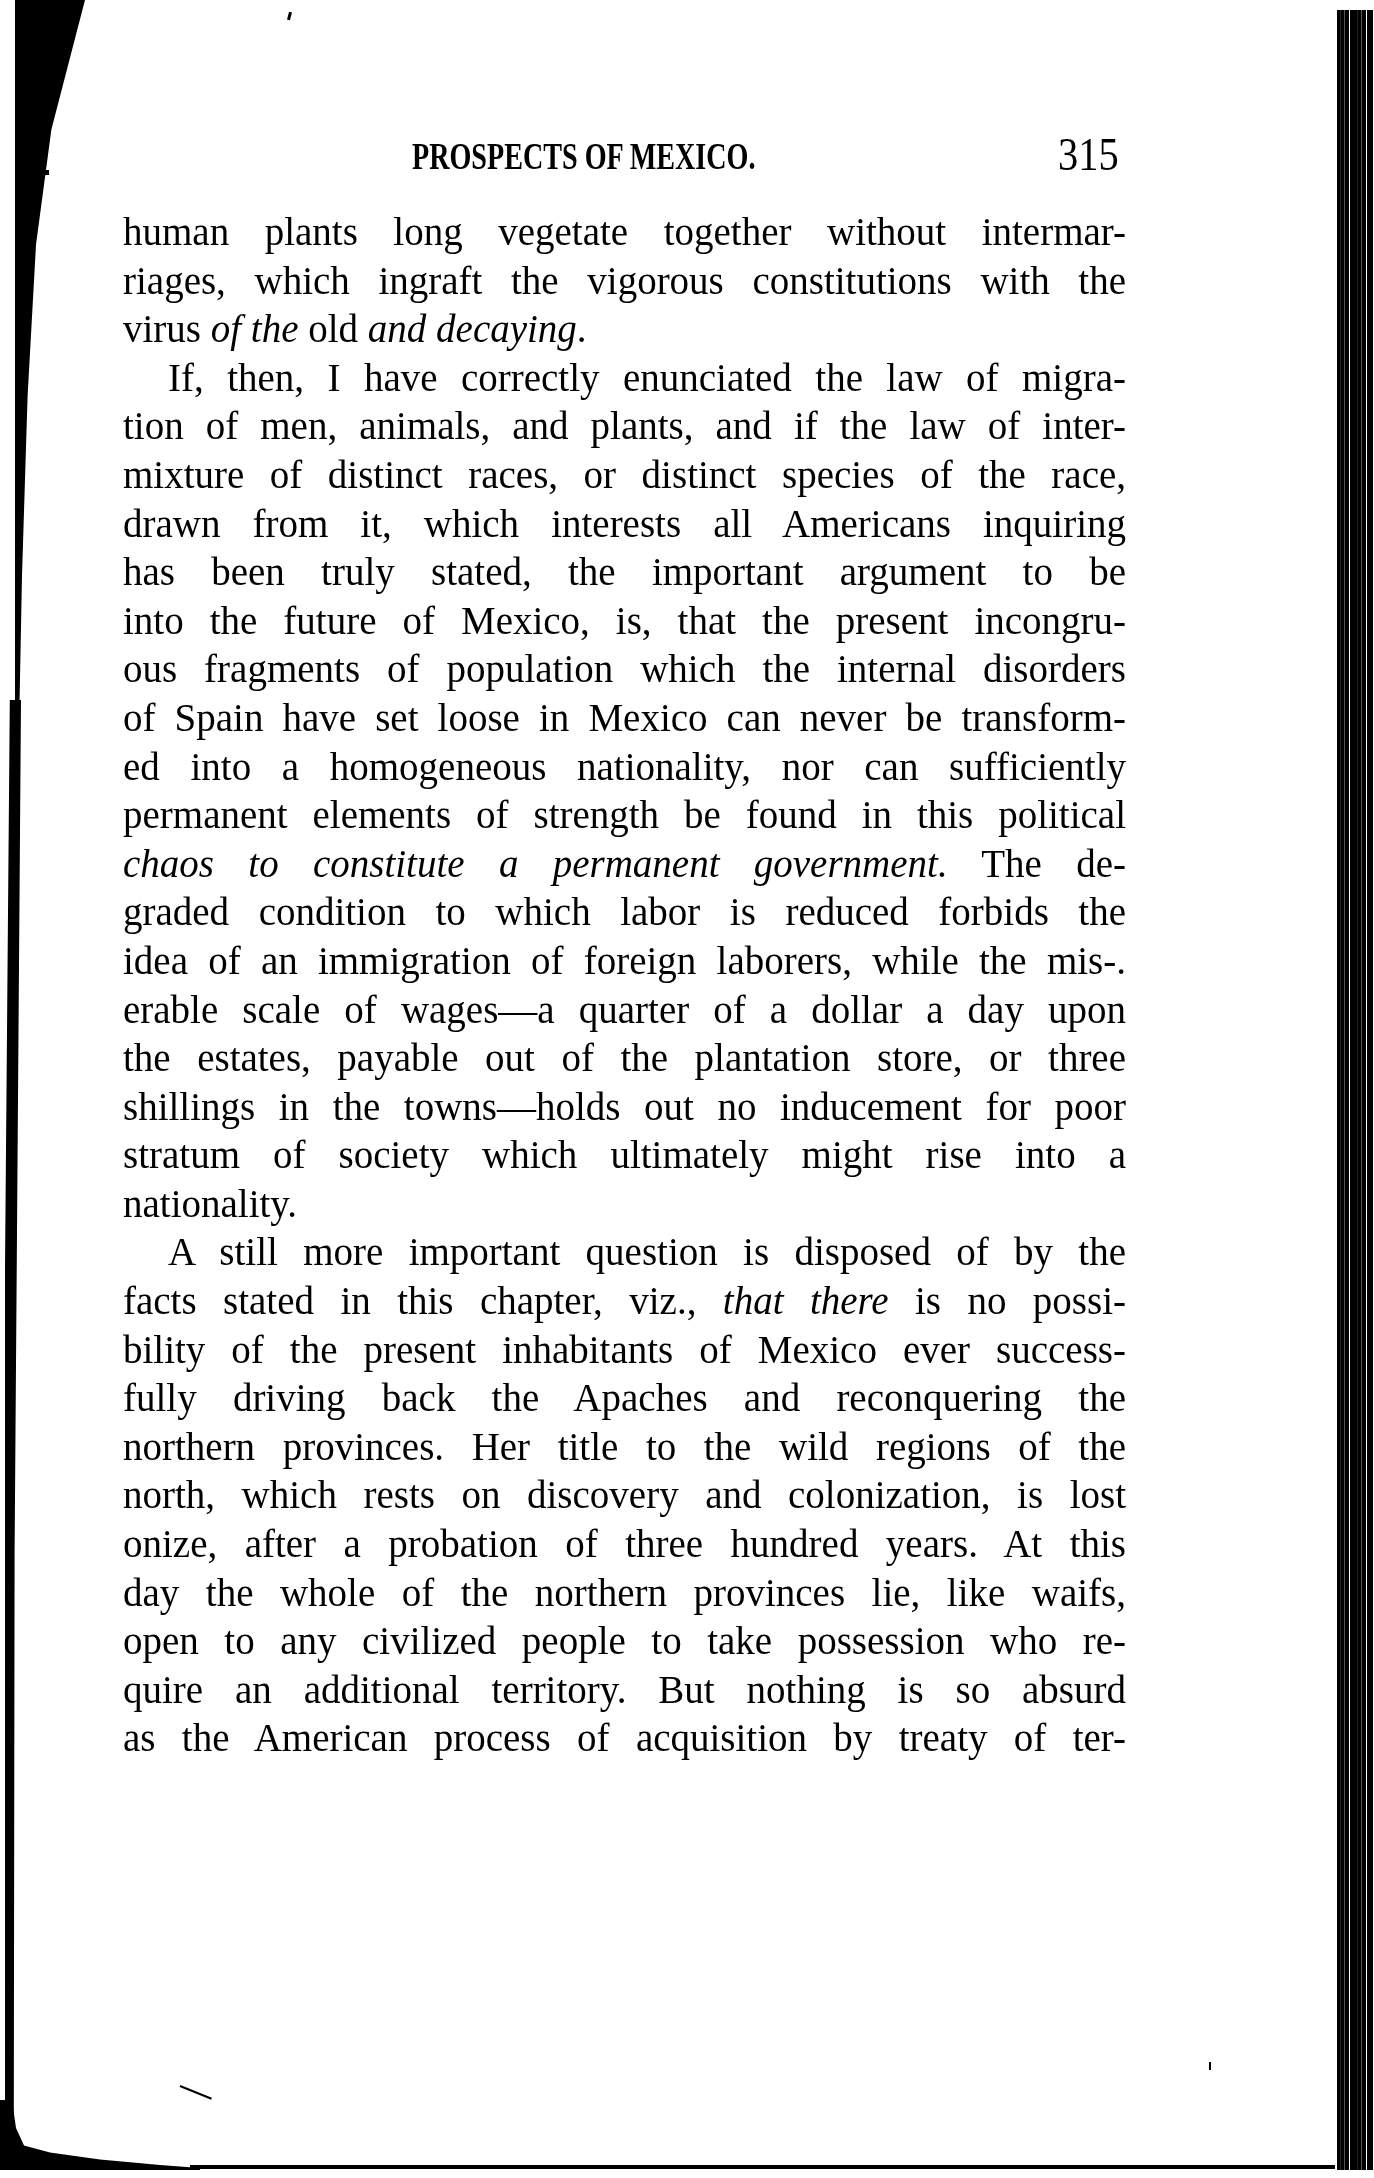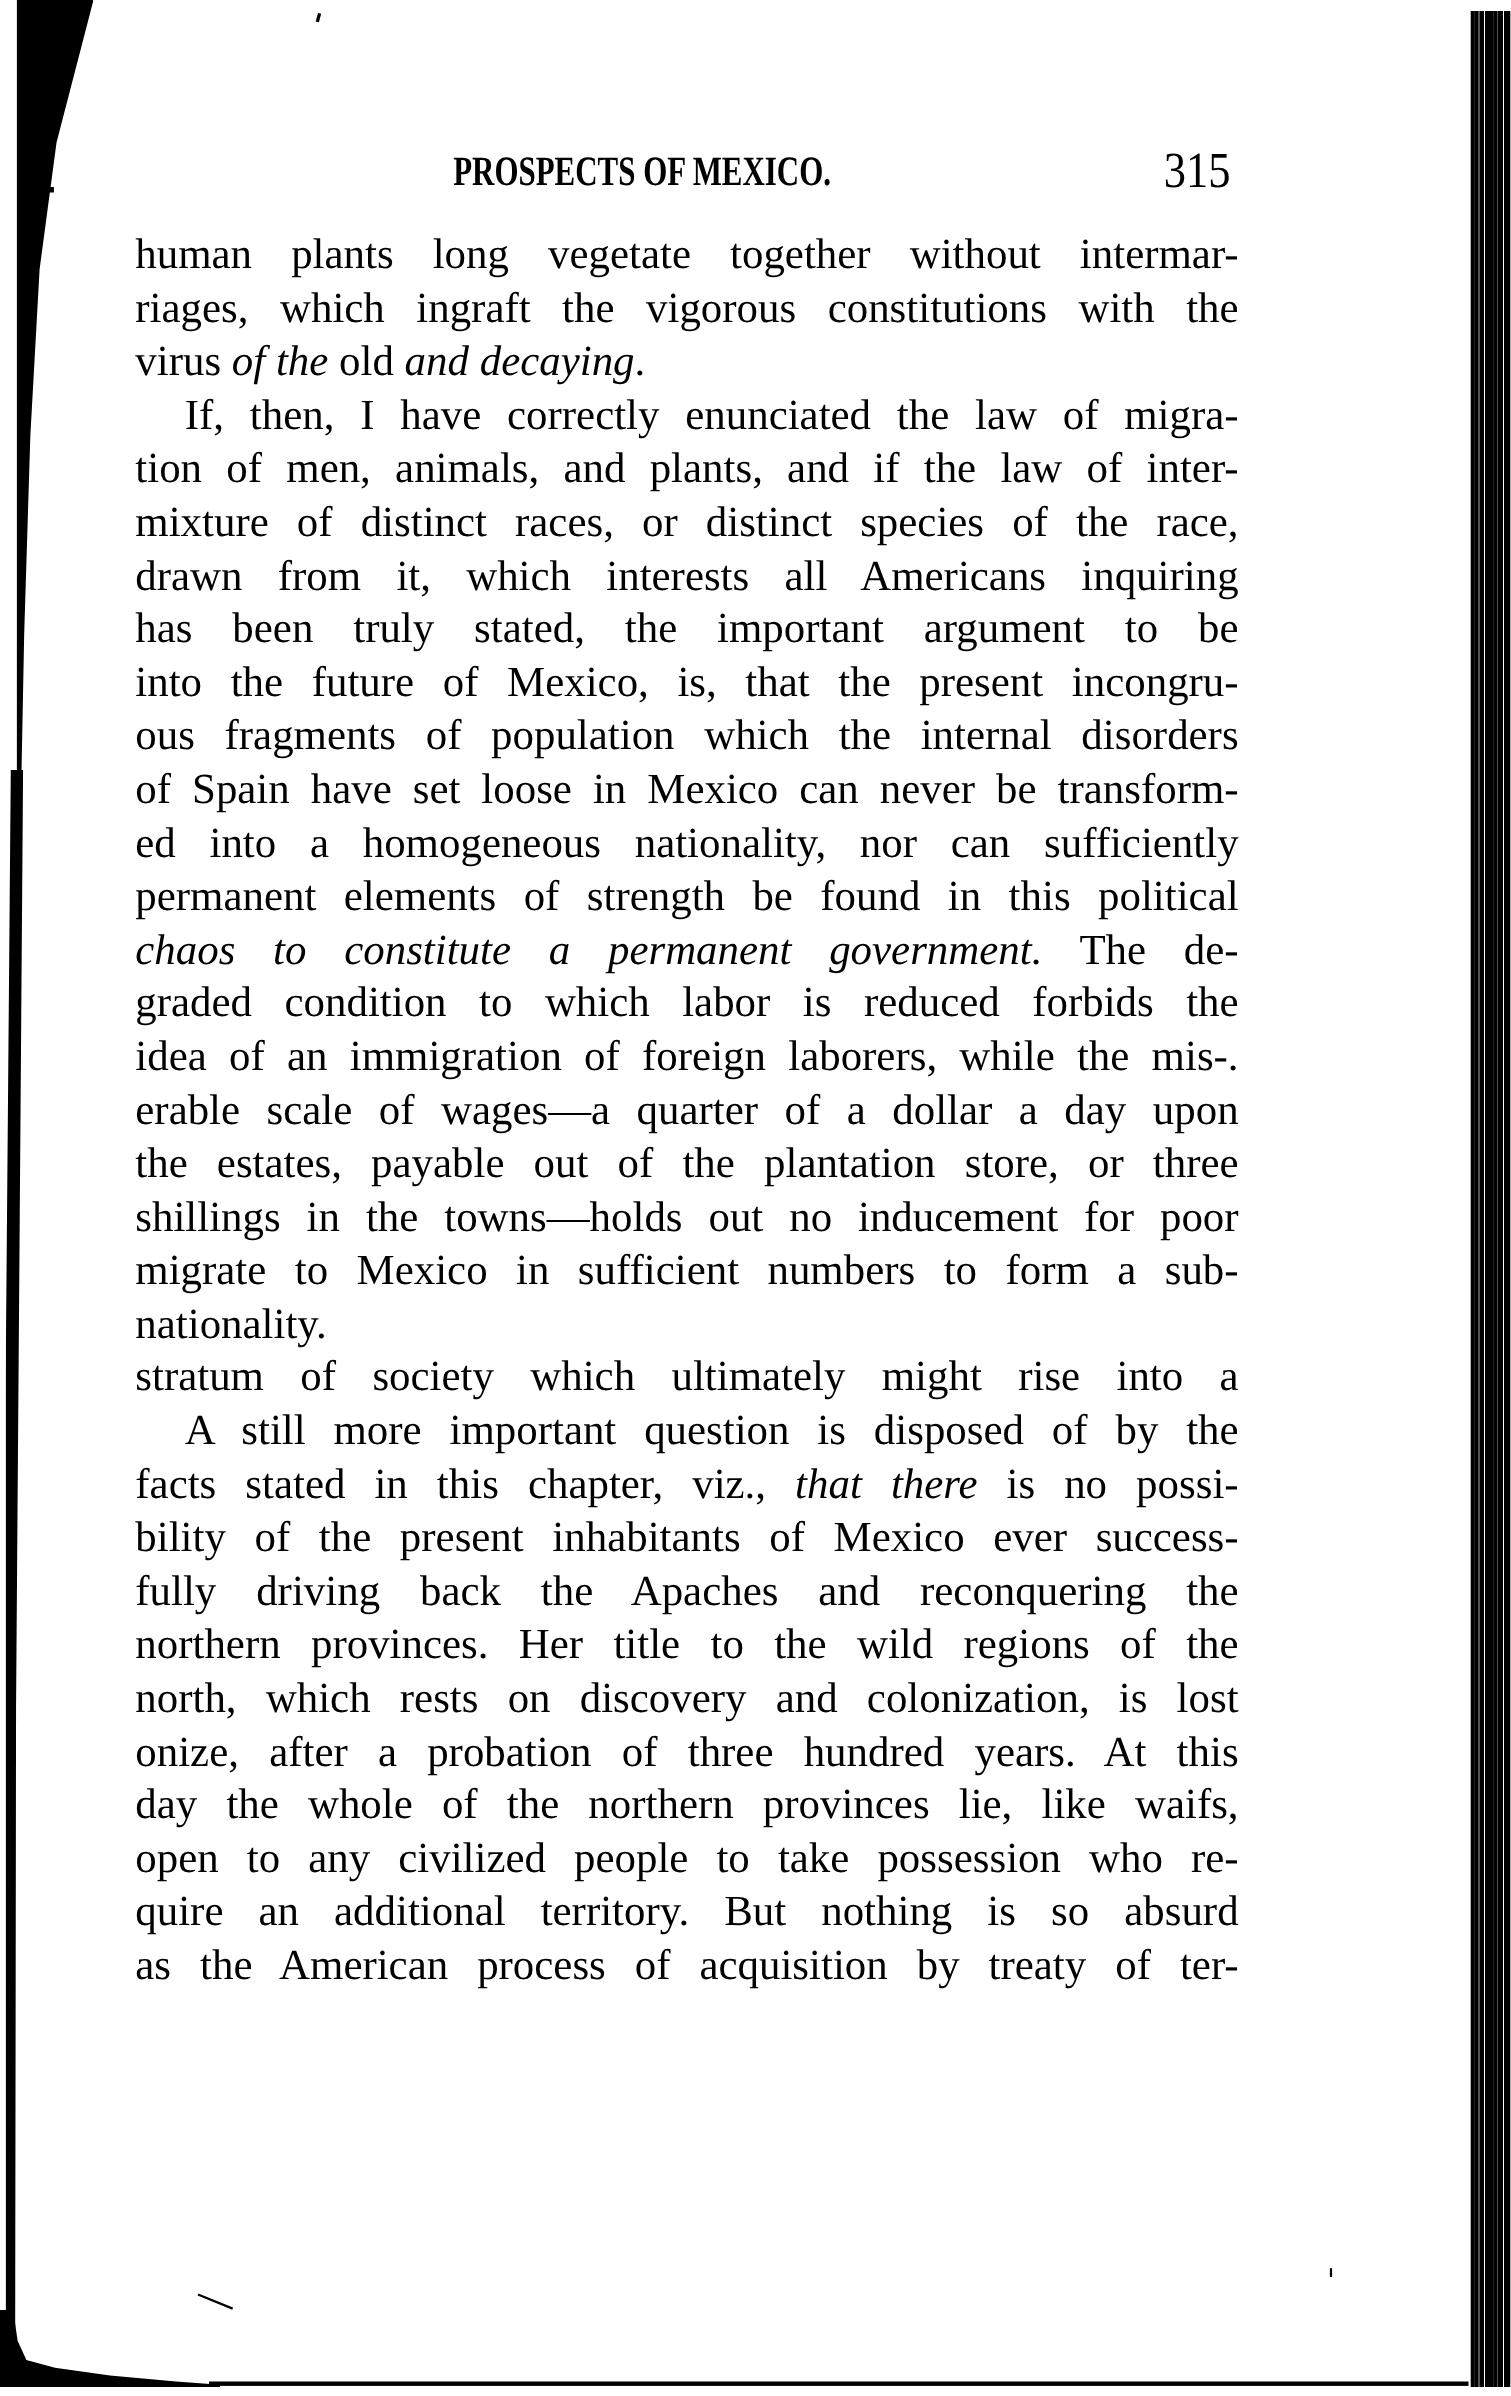--- a/index.html
+++ b/index.html
@@ -68,23 +68,22 @@
     <span class="line">ous fragments of population which the internal disorders</span>
     <span class="line">of Spain have set loose in Mexico can never be transform-</span>
     <span class="line">ed into a homogeneous nationality, nor can sufficiently</span>
     <span class="line">permanent elements of strength be found in this political</span>
     <span class="line"><span class="it">chaos to constitute a permanent government.</span><span>  The de-</span></span>
     <span class="line">graded condition to which labor is reduced forbids the</span>
     <span class="line">idea of an immigration of foreign laborers, while the mis-.</span>
     <span class="line">erable scale of wages—a quarter of a dollar a day upon</span>
     <span class="line">the estates, payable out of the plantation store, or three</span>
     <span class="line">shillings in the towns—holds out no inducement for poor</span>
-    <span class="line">migrate to Mexico in sufficient numbers to form a sub-</span>
+    <span class="line">stratum of society which ultimately might rise into a</span>
     <span class="line last">nationality.</span>
-    <span class="line">stratum of society which ultimately might rise into a</span>
     <span class="line indent">A still more important question is disposed of by the</span>
     <span class="line"><span>facts stated in this chapter, viz., </span><span class="it">that there</span><span> is no possi-</span></span>
     <span class="line">bility of the present inhabitants of Mexico ever success-</span>
     <span class="line">fully driving back the Apaches and reconquering the</span>
     <span class="line">northern provinces.  Her title to the wild regions of the</span>
     <span class="line">north, which rests on discovery and colonization, is lost</span>
     <span class="line">onize, after a probation of three hundred years.  At this</span>
     <span class="line">day the whole of the northern provinces lie, like waifs,</span>
     <span class="line">open to any civilized people to take possession who re-</span>
     <span class="line">quire an additional territory.  But nothing is so absurd</span>

